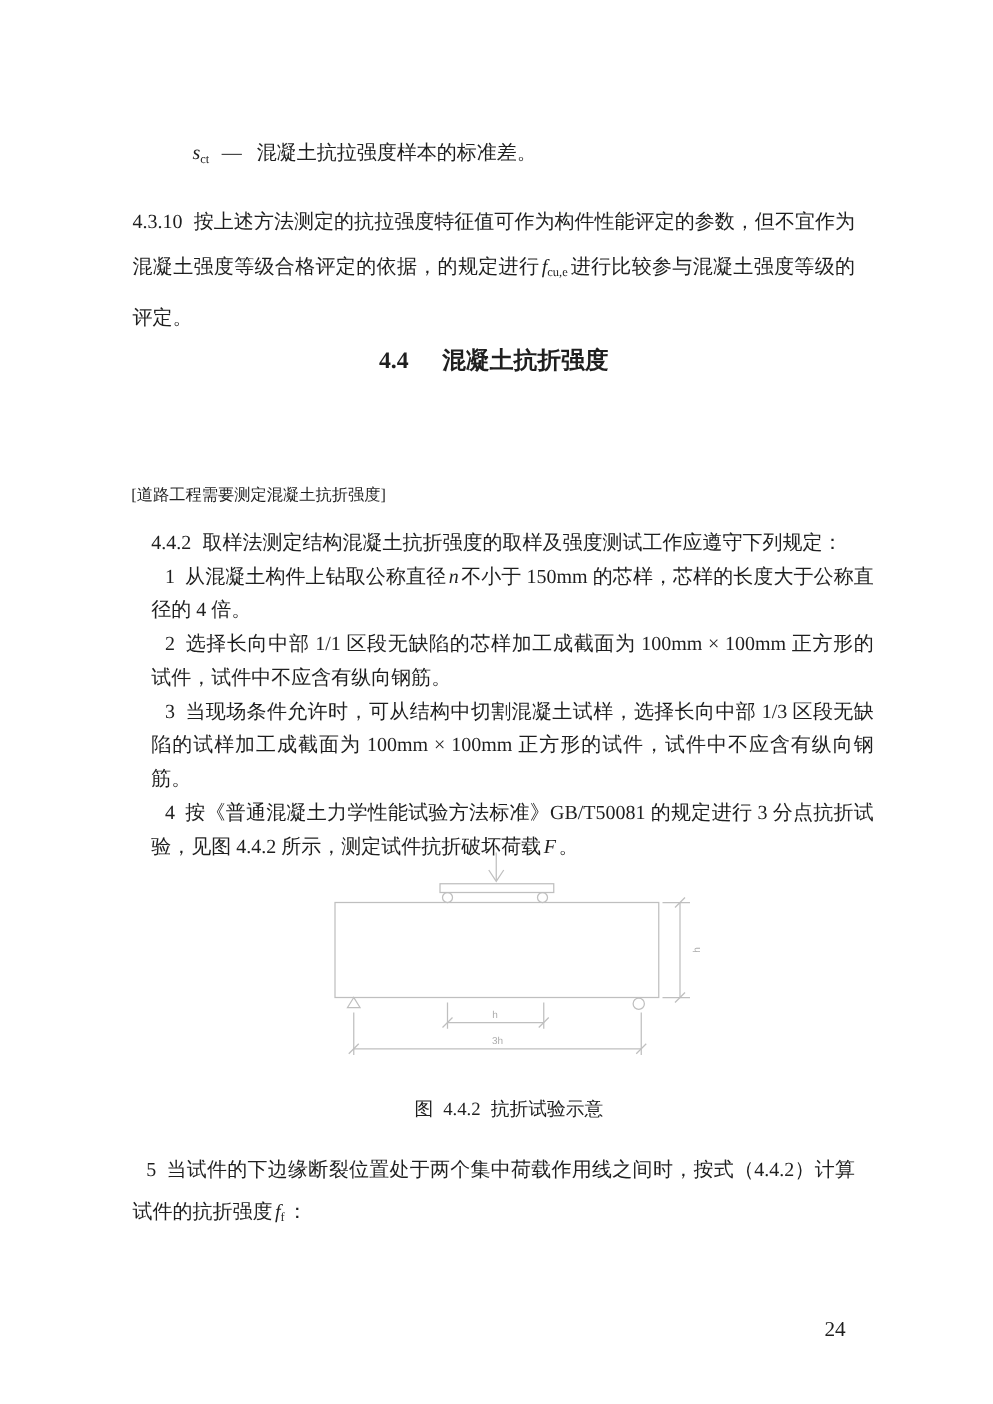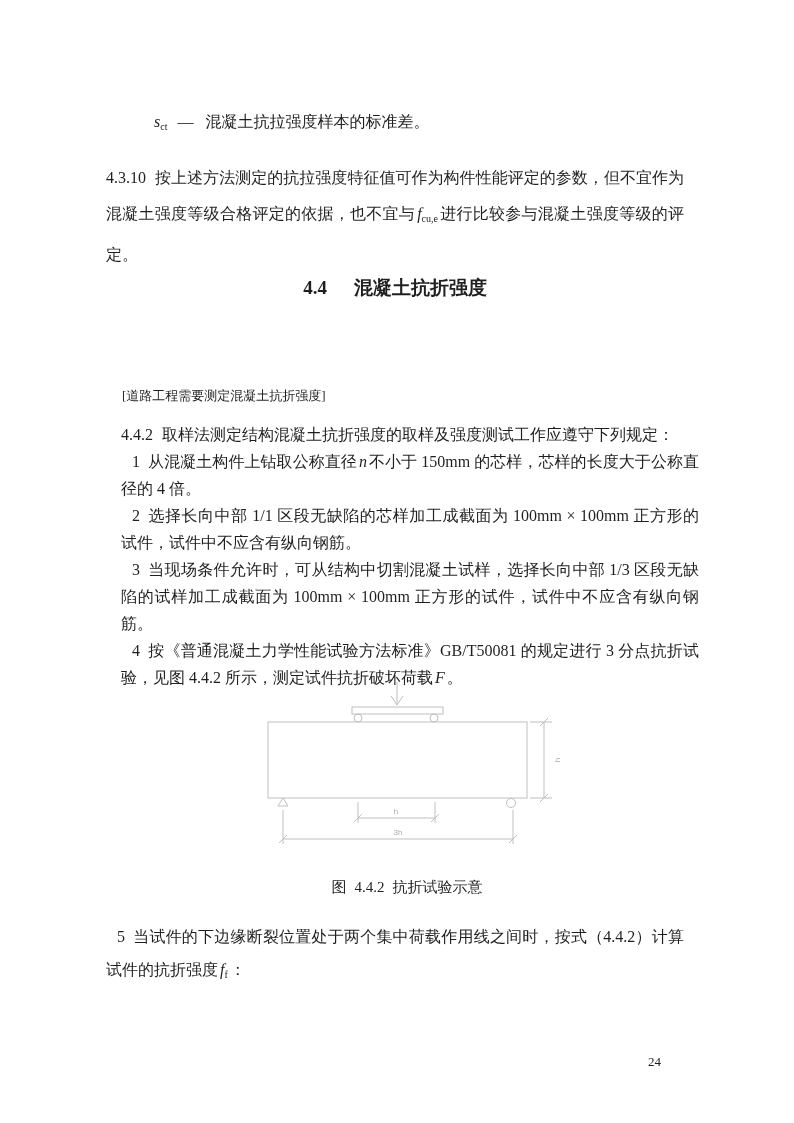--- a/index.html
+++ b/index.html
@@ -49,21 +49,21 @@
     width: 578px;
     text-align: center;
     font-size: 19px;
     font-weight: bold;
     margin: 0;
   }
   .heading .heading-num { margin-right: 27px; }
   .clause-441 { top: 322px; line-height: 32px; }
   .bracket-note {
     position: absolute;
-    left: 122px;
+    left: 105px;
     top: 387px;
     font-size: 13px;
   }
   .items-block {
     position: absolute;
     left: 121px;
     top: 421px;
     width: 578px;
   }
   .items-block p {
@@ -88,40 +88,41 @@
     margin: 12px;
   }
   .caption-num { margin: 0 8px; }
   .item5-block { top: 920px; line-height: 33px; }
   .item5-block .first-indent { margin-left: 11px; }
   .page-number {
     position: absolute;
     left: 648px;
     top: 1054px;
     width: 40px;
-    font-size: 13px;
+    text-align: center;
+    font-size: 17px;
   }
   svg .fig-line { stroke: #bfbfbf; stroke-width: 1; fill: none; }
   svg .fig-label {
     fill: #adadad;
     font-size: 8px;
     font-family: "Liberation Sans", "DejaVu Sans", sans-serif;
   }
 </style>
 </head>
 <body>
 
 <div class="page">
 
   <div class="symbol-line">
     <span class="fvar"><span>s</span><sub>ct</sub></span><span class="symbol-dash">—</span><span>混凝土抗拉强度样本的标准差。</span>
   </div>
 
   <p class="para clause-4310">
-    <span class="clause-num">4.3.10</span><span>按上述方法测定的抗拉强度特征值可作为构件性能评定的参数，但不宜作为混凝土强度等级合格评定的依据，也不宜与</span><span class="fvar"><span>f</span><sub>cu,e</sub></span><span>进行比较参与混凝土强度等级的评定。</span>
+    <span class="clause-num">4.3.10</span><span>按上述方法测定的抗拉强度特征值可作为构件性能评定的参数，但不宜作为混凝土强度等级合格评定的依据，的规定进行</span><span class="fvar"><span>f</span><sub>cu,e</sub></span><span>进行比较参与混凝土强度等级的评定。</span>
   </p>
 
   <h2 class="heading">
     <span class="heading-num">4.4</span><span>混凝土抗折强度</span>
   </h2>
 
 
   <div class="bracket-note">[道路工程需要测定混凝土抗折强度]</div>
 
   <div class="items-block">

